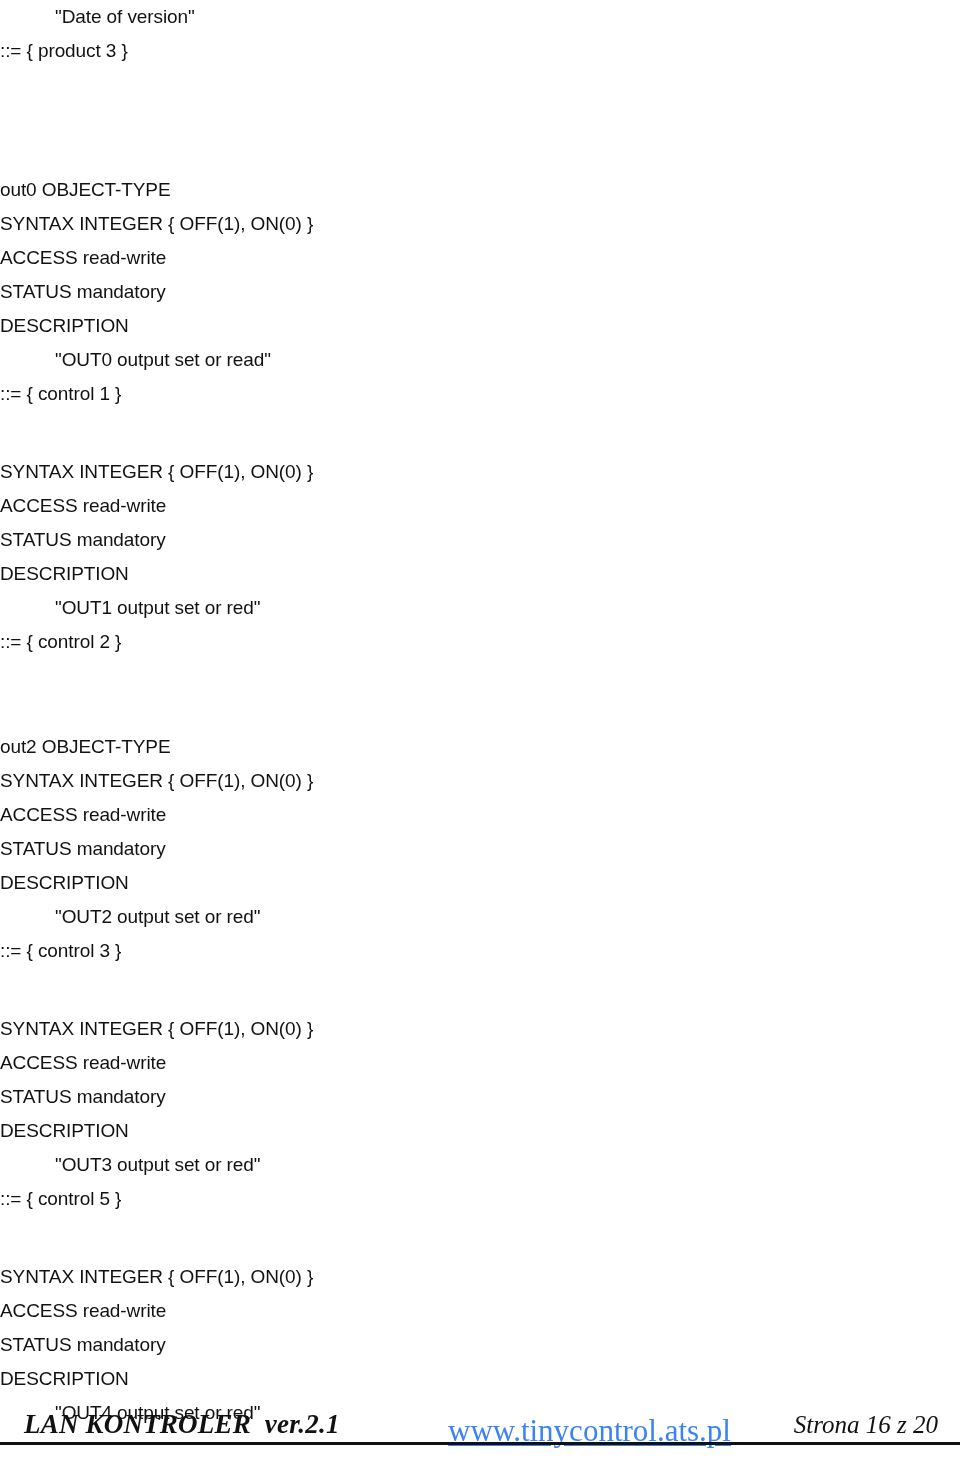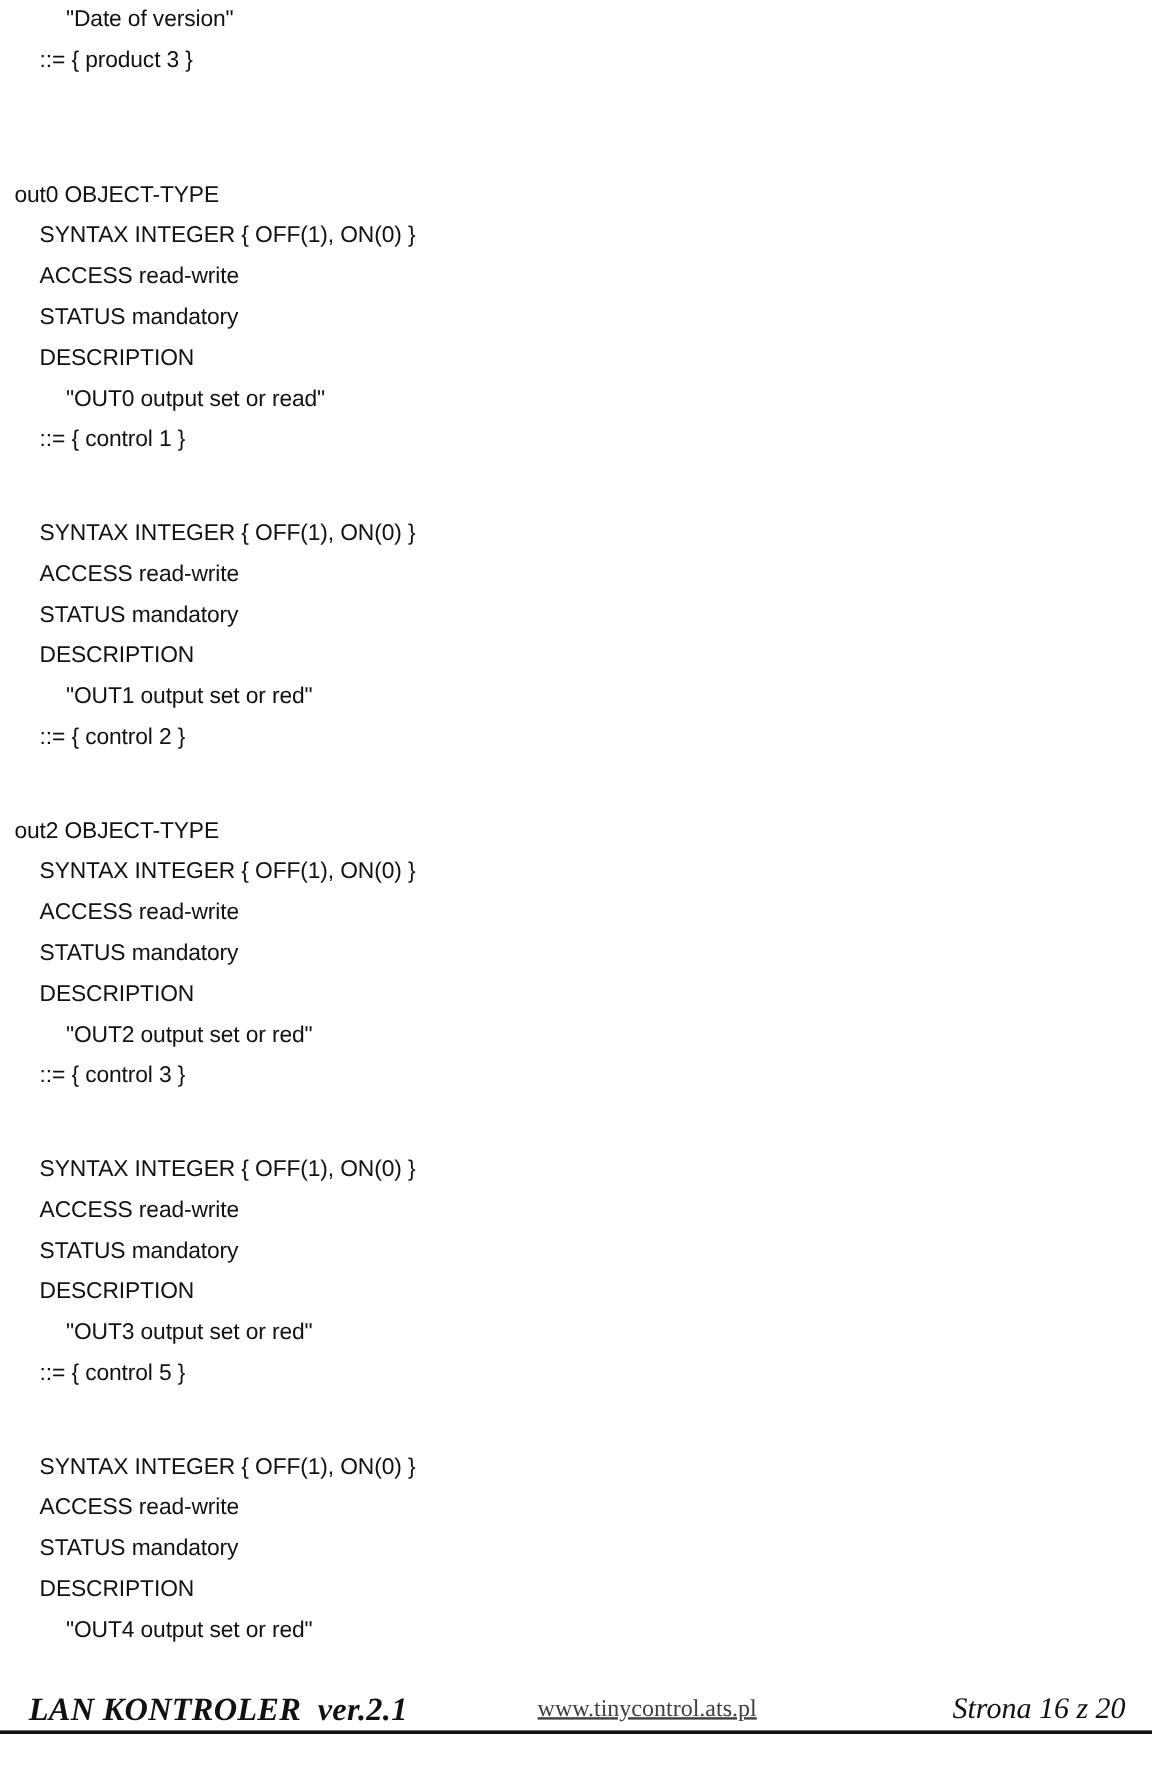--- a/index.html
+++ b/index.html
@@ -27,22 +27,22 @@
   .mib-line {
     font-family: "Liberation Sans", sans-serif;
     font-size: 19px;
     line-height: 34px;
     color: #121212;
     white-space: pre;
     letter-spacing: -0.1px;
   }
 
   
-  .lvl0 { padding-left: 12px; }
-  .lvl1 { padding-left: 33px; }
+  .lvl0 { padding-left: 0; margin-top: 27px; }
+  .lvl1 { }
   .lvl2 { padding-left: 55px; }
 
   
   .block-gap { height: 44px; }
   .lead-gap  { height: 34px; }
 
   
   .footer {
     position: absolute;
     left: 0;
@@ -63,22 +63,22 @@
     font-size: 27px;
     color: #111111;
     white-space: pre;
     letter-spacing: 0.2px;
   }
   .footer-link {
     position: absolute;
     left: 448px;
     top: 8px;
     font-family: "Liberation Serif", serif;
-    font-size: 20px;
-    color: #404040;
+    font-size: 31px;
+    color: #3b82f6;
     text-decoration: underline;
     white-space: pre;
     cursor: pointer;
   }
   .footer-page {
     position: absolute;
     right: 22px;
     top: 6px;
     font-family: Liberation Serif, serif;
     font-style: italic;

